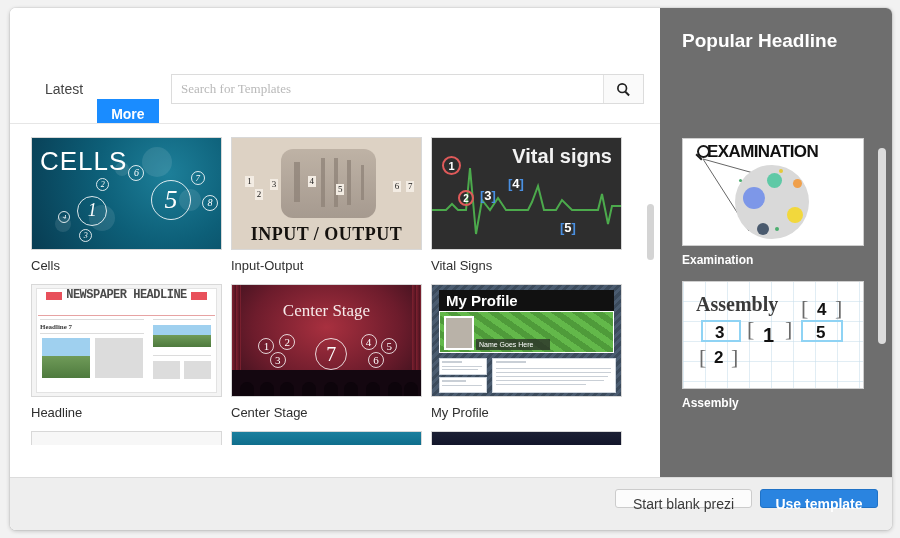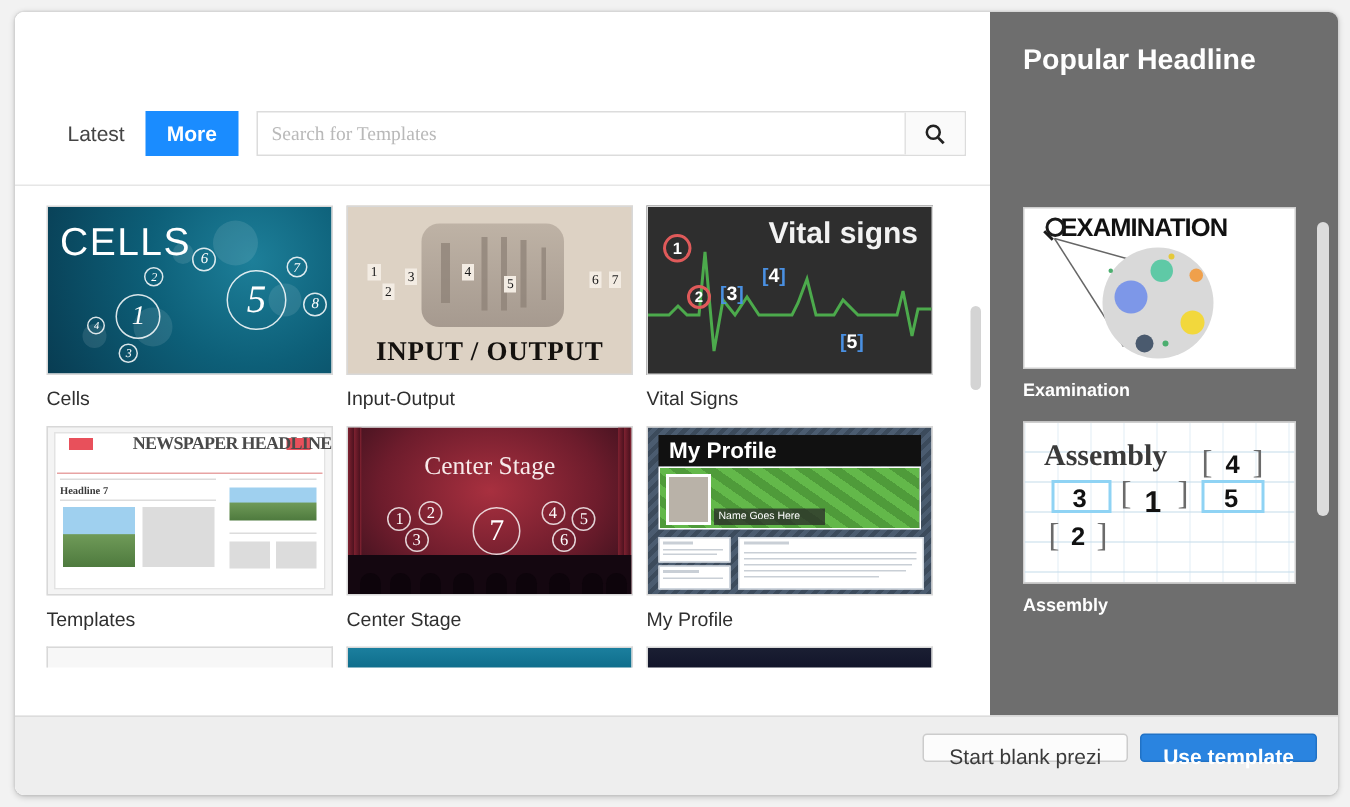--- a/index.html
+++ b/index.html
@@ -31,21 +31,21 @@
     position: absolute; left: 21px; top: 18px;
     font-size: 24px; font-weight: bold; color: #2c2c2c;
     letter-spacing: -0.2px;
   }
   #controls { position: absolute; left: 21px; top: 66px; height: 32px; }
   .tab {
     display: inline-block; height: 30px; line-height: 30px;
     padding: 0 14px; font-size: 14px; color: #444; vertical-align: top;
     cursor: pointer; border: 0; background: transparent;
   }
-  .tab.active { background: #1a8cff; color: #fff; font-weight: bold; }
+  .tab.active { background: #1a8cff; color: #fff; font-weight: bold; margin-top: 25px; }
   #searchwrap {
     position: absolute; left: 161px; top: 66px;
     width: 473px; height: 30px;
     border: 1px solid #dcdcdc; background: #fff; display: flex;
   }
   #search-input {
     flex: 1; border: 0; outline: none; height: 28px;
     padding: 0 9px; font-size: 13px; font-family: "Liberation Serif", serif; color: #333;
     background: transparent;
   }
@@ -112,21 +112,21 @@
     position:absolute; width:19px; height:19px; border-radius:50%;
     border:2px solid #e05a5a; color:#fff; font-size:11px; font-weight:bold;
     display:flex; align-items:center; justify-content:center;
   }
   .t-vs .bk { position:absolute; color:#4a90e2; font-size:13px; font-weight:bold; }
   .t-vs .bk b { color:#fff; }
 
   .t-hl { background:#f4f4f4; }
   .t-hl .paper { position:absolute; left:4px; top:3px; right:4px; bottom:3px; background:#fff; border:1px solid #e3e3e3; }
   .t-hl .mast { position:absolute; left:6px; top:5px; right:6px; height:26px; border-bottom:1px solid #e7a3a3; }
-  .t-hl .masttxt { position:absolute; left:0; right:0; top:3px; text-align:right; font-family:Liberation Serif, serif; font-weight:bold; font-size:12px; color:#4a4a4a; letter-spacing:-0.5px; }
+  .t-hl .masttxt { position:absolute; left:0; right:0; top:3px; text-align:center; font-family:Liberation Mono, monospace; font-weight:bold; font-size:12px; color:#4a4a4a; letter-spacing:-0.5px; }
   .t-hl .rbox { position:absolute; width:16px; height:8px; background:#e8505b; top:7px; }
   .t-hl .gray { position:absolute; background:#dcdcdc; }
   .t-hl .photo { position:absolute; background: linear-gradient(180deg,#9fd0ef 0%,#9fd0ef 45%,#6f9a58 46%,#4e7a3e 100%); }
   .t-hl .hl1 { position:absolute; left:8px; top:38px; font-size:7px; font-weight:bold; color:#3a3a3a; font-family:"Liberation Serif", serif;}
 
   .t-cs { background: radial-gradient(ellipse at 50% 38%, #a8303f 0%, #6d1c2c 55%, #2a0d18 100%); }
   .t-cs .curt { position:absolute; top:0; bottom:0; width:9px; background:repeating-linear-gradient(90deg,#7e2130,#4d121f 4px); }
   .t-cs .ttl { position:absolute; left:0; right:0; top:16px; text-align:center; color:#f7eaea; font-family:"Liberation Serif", serif; font-size:17px; }
   .t-cs .cn {
     position:absolute; border-radius:50%; border:1px solid rgba(255,255,255,0.8);
@@ -297,21 +297,21 @@
             <div class="hl1">Headline 7</div>
             <div class="gray" style="left:8px;top:48px;width:104px;height:1px;"></div>
             <div class="photo" style="left:10px;top:53px;width:48px;height:40px;"></div>
             <div class="gray" style="left:63px;top:53px;width:48px;height:40px;"></div>
             <div class="gray" style="left:121px;top:34px;width:58px;height:1px;"></div>
             <div class="photo" style="left:121px;top:40px;width:58px;height:22px;"></div>
             <div class="gray" style="left:121px;top:70px;width:58px;height:1px;"></div>
             <div class="gray" style="left:121px;top:76px;width:27px;height:18px;"></div>
             <div class="gray" style="left:152px;top:76px;width:27px;height:18px;"></div>
           </div>
-          <div class="card-label">Templates</div>
+          <div class="card-label">Headline</div>
         </div>
 
         <div class="card">
           <div class="thumb t-cs">
             <div class="curt" style="left:0;"></div>
             <div class="curt" style="right:0;"></div>
             <div class="ttl">Center Stage</div>
             <div class="cn" style="left:44%;top:48%;width:32px;height:32px;font-size:20px;">7</div>
             <div class="cn" style="left:14%;top:48%;width:16px;height:16px;font-size:11px;">1</div>
             <div class="cn" style="left:25%;top:44%;width:16px;height:16px;font-size:11px;">2</div>

